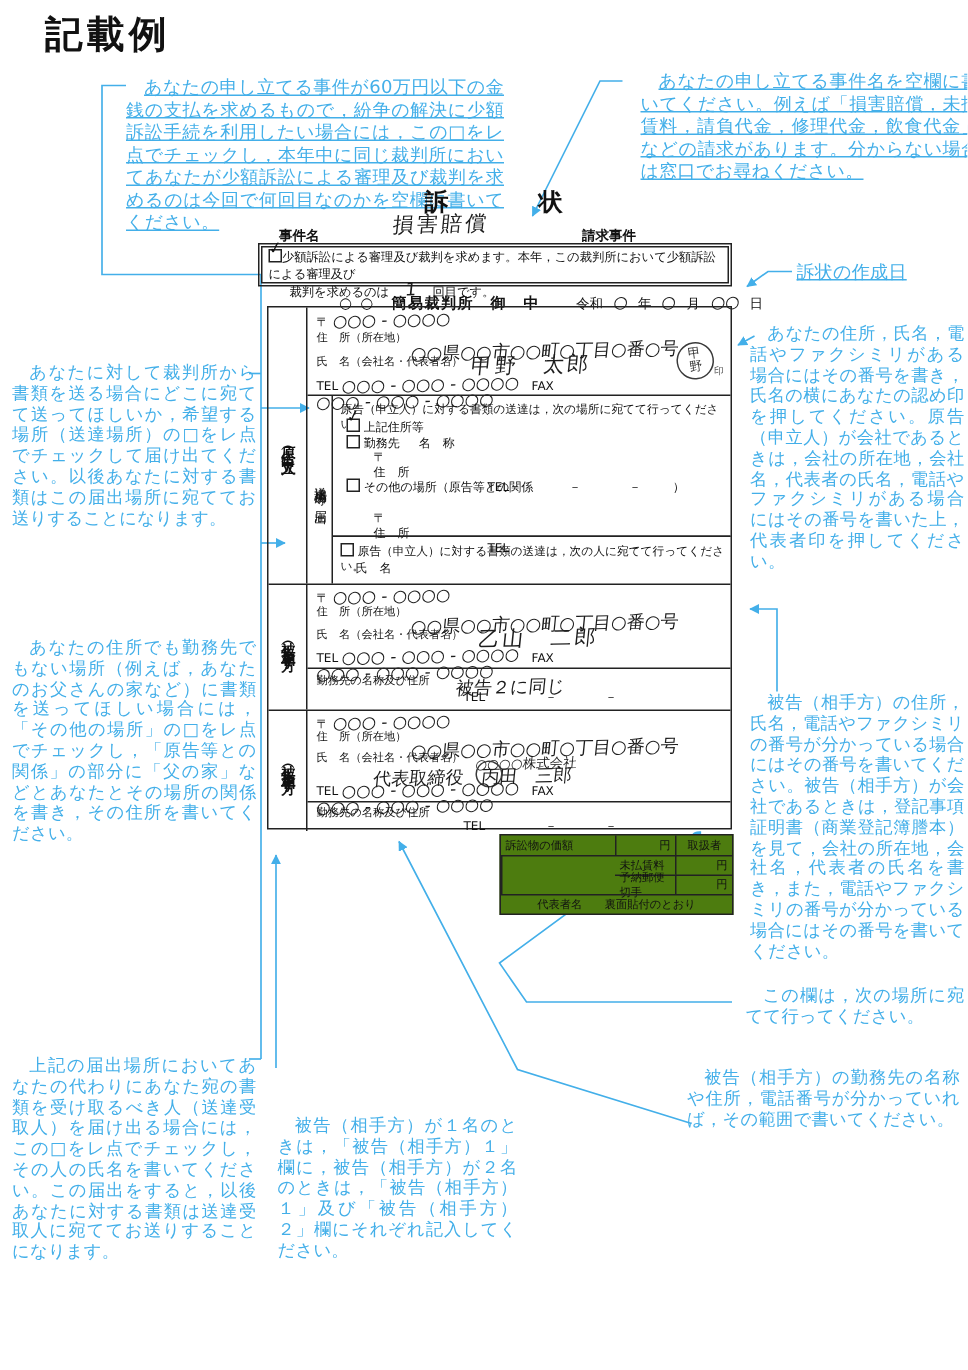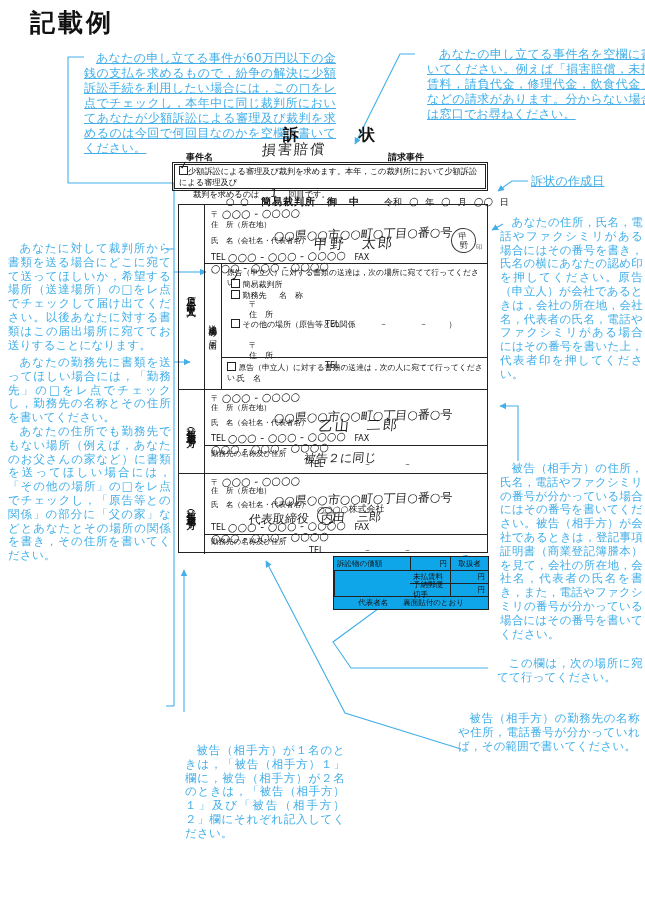--- a/index.html
+++ b/index.html
@@ -26,21 +26,21 @@
   .cb{display:inline-block;width:7px;height:7px;border:1px solid #222;vertical-align:-1px;
       position:relative;background:#fff;}
   .cb .ck{position:absolute;left:-1px;top:-7px;font-size:11px;color:#111;
           transform:rotate(-10deg);font-weight:bold;}
   .sec{position:absolute;left:0;box-sizing:border-box;}
   .seclabel{position:absolute;left:0;top:0;bottom:0;width:26px;border-right:1px solid #222;
             display:flex;flex-direction:column;align-items:center;justify-content:center;box-sizing:border-box;}
   .seal{position:absolute;border:1.5px solid #3a3a3a;border-radius:50%;display:flex;
         align-items:center;justify-content:center;transform:rotate(-8deg);background:transparent;}
   .feegrid{position:absolute;display:grid;grid-template-columns:76px 40px 38px;
-           grid-auto-rows:13px;border:1px solid #222;background:#0ea5e9;}
+           grid-auto-rows:13px;border:1px solid #222;background:#4d7c0f;}
   .fc{border-top:1px solid #222;font-size:7.5px;display:flex;align-items:center;
       padding:0 3px;box-sizing:border-box;}
   .fc.r1{border-top:none;}
   .fc.l{border-left:1px solid #222;}
   .fc.end{justify-content:flex-end;}
   .fc.ctr{justify-content:center;}
 </style>
 </head>
 <body>
 
@@ -70,24 +70,24 @@
     <text x="449" y="597" font-size="56" fill="#43afe9" font-family="DejaVu Sans, sans-serif" transform="scale(0.55,1)" style="transform-origin:455px 577px;">{</text>
   </svg>
 
   <div class="abs" style="left:30px;top:6px;font-size:25px;font-weight:bold;letter-spacing:3px;">記載例</div>
 
   <div class="note big" style="left:84px;top:51px;width:252px;">あなたの申し立てる事件が60万円以下の金銭の支払を求めるもので，紛争の解決に少額訴訟手続を利用したい場合には，この□をレ点でチェックし，本年中に同じ裁判所においてあなたが少額訴訟による審理及び裁判を求めるのは今回で何回目なのかを空欄に書いてください。</div>
   <div class="note big" style="left:427px;top:47px;width:226px;">あなたの申し立てる事件名を空欄に書いてください。例えば「損害賠償，未払賃料，請負代金，修理代金，飲食代金」などの請求があります。分からない場合は窓口でお尋ねください。</div>
   <div class="note big noind" style="left:531px;top:174px;width:110px;">訴状の作成日</div>
   <div class="note" style="left:500px;top:216px;width:143px;">あなたの住所，氏名，電話やファクシミリがある場合にはその番号を書き，氏名の横にあなたの認め印を押してください。原告（申立人）が会社であるときは，会社の所在地，会社名，代表者の氏名，電話やファクシミリがある場合にはその番号を書いた上，代表者印を押してください。</div>
   <div class="note" style="left:8px;top:242px;width:163px;">あなたに対して裁判所から書類を送る場合にどこに宛てて送ってほしいか，希望する場所（送達場所）の□をレ点でチェックして届け出てください。以後あなたに対する書類はこの届出場所に宛ててお送りすることになります。</div>
-  <div class="note" style="left:8px;top:356px;width:163px;">あなたの勤務先に書類を送ってほしい場合には，「勤務先」の□をレ点でチェックし，勤務先の名称とその住所を書いてください。</div>
   <div class="note" style="left:8px;top:425px;width:163px;">あなたの住所でも勤務先でもない場所（例えば，あなたのお父さんの家など）に書類を送ってほしい場合には，「その他の場所」の□をレ点でチェックし，「原告等との関係」の部分に「父の家」などとあなたとその場所の関係を書き，その住所を書いてください。</div>
   <div class="note" style="left:500px;top:462px;width:143px;">被告（相手方）の住所，氏名，電話やファクシミリの番号が分かっている場合にはその番号を書いてください。被告（相手方）が会社であるときは，登記事項証明書（商業登記簿謄本）を見て，会社の所在地，会社名，代表者の氏名を書き，また，電話やファクシミリの番号が分かっている場合にはその番号を書いてください。</div>
   <div class="note" style="left:497px;top:657px;width:146px;">この欄は，次の場所に宛てて行ってください。</div>
+  <div class="note" style="left:8px;top:704px;width:163px;">上記の届出場所においてあなたの代わりにあなた宛の書類を受け取るべき人（送達受取人）を届け出る場合には，この□をレ点でチェックし，その人の氏名を書いてください。この届出をすると，以後あなたに対する書類は送達受取人に宛ててお送りすることになります。</div>
   <div class="note" style="left:185px;top:712px;width:160px;margin-top:32px;">被告（相手方）が１名のときは，「被告（相手方）１」欄に，被告（相手方）が２名のときは，「被告（相手方）１」及び「被告（相手方）２」欄にそれぞれ記入してください。</div>
   <div class="note" style="left:458px;top:712px;width:182px;">被告（相手方）の勤務先の名称や住所，電話番号が分かっていれば，その範囲で書いてください。</div>
 
   <div class="abs" style="left:283px;top:125px;width:92px;display:flex;justify-content:space-between;
               font-size:16px;font-weight:bold;">
     <span>訴</span>
     <span>状</span>
   </div>
 
   <div class="abs flbl" style="left:186px;top:151px;font-weight:bold;font-size:9px;">事件名</div>
@@ -150,21 +150,21 @@
       </div>
 
       <div class="abs" style="left:26px;top:58px;width:282px;height:126px;border-top:1px solid #222;box-sizing:border-box;">
         <div class="abs" style="left:0;top:0;bottom:0;width:17px;border-right:1px solid #222;display:flex;
                     align-items:center;justify-content:center;box-sizing:border-box;">
           <span class="vlabel sm">送達場所等の届出</span>
         </div>
         <div class="abs ftxt" style="left:22px;top:4px;font-size:7.8px;">原告（申立人）に対する書類の送達は，次の場所に宛てて行ってください。</div>
         <div class="abs ftxt" style="left:26px;top:15px;">
           <span class="cb"><span class="ck">✓</span></span>
-          <span>簡易裁判所</span>
+          <span>上記住所等</span>
         </div>
         <div class="abs ftxt" style="left:26px;top:26px;">
           <span class="cb"></span>
           <span>勤務先</span>
           <span style="margin-left:10px;">名　称</span>
         </div>
         <div class="abs ftxt" style="left:44px;top:36px;">〒</div>
         <div class="abs ftxt" style="left:44px;top:46px;">住　所</div>
         <div class="abs ftxt" style="left:120px;top:56px;">TEL　　　　　－　　　　－</div>
         <div class="abs ftxt" style="left:26px;top:55px;">

